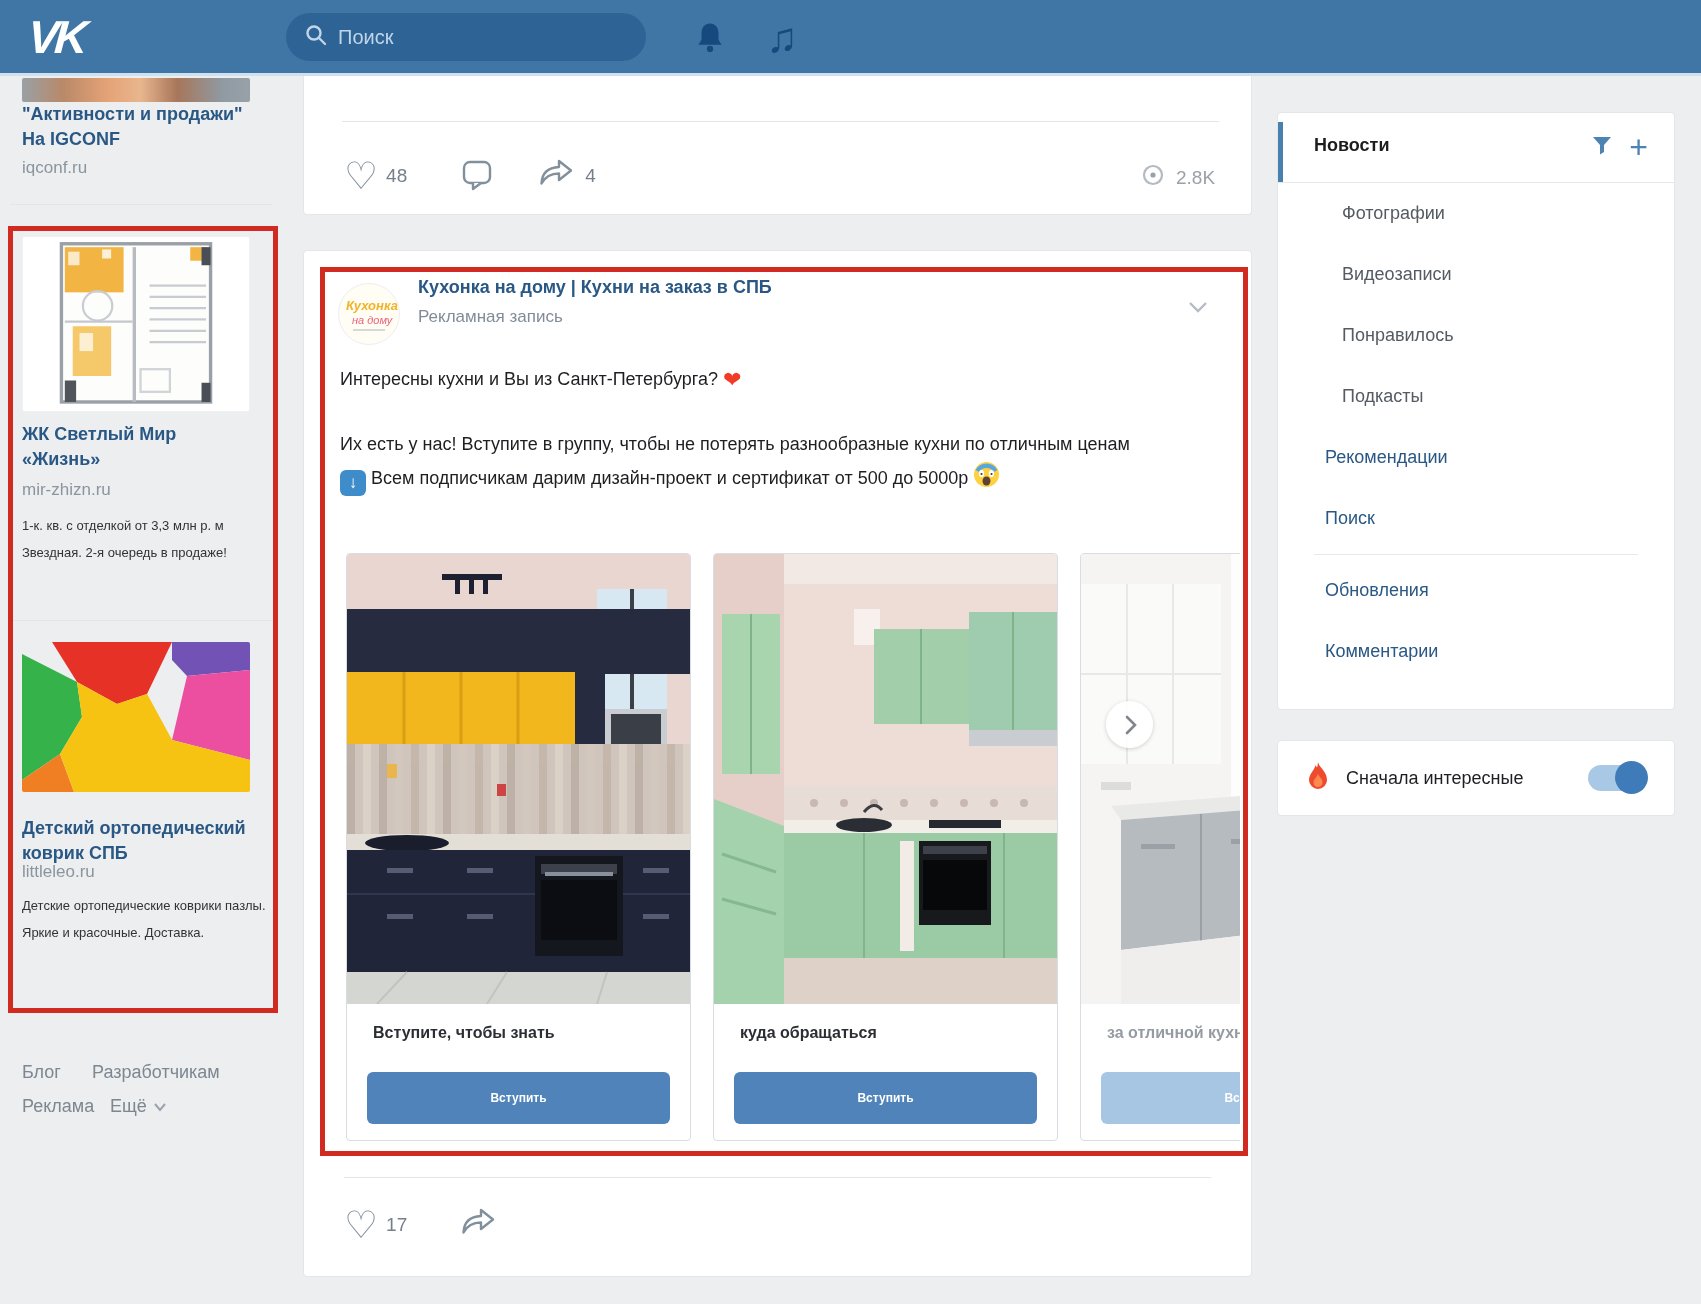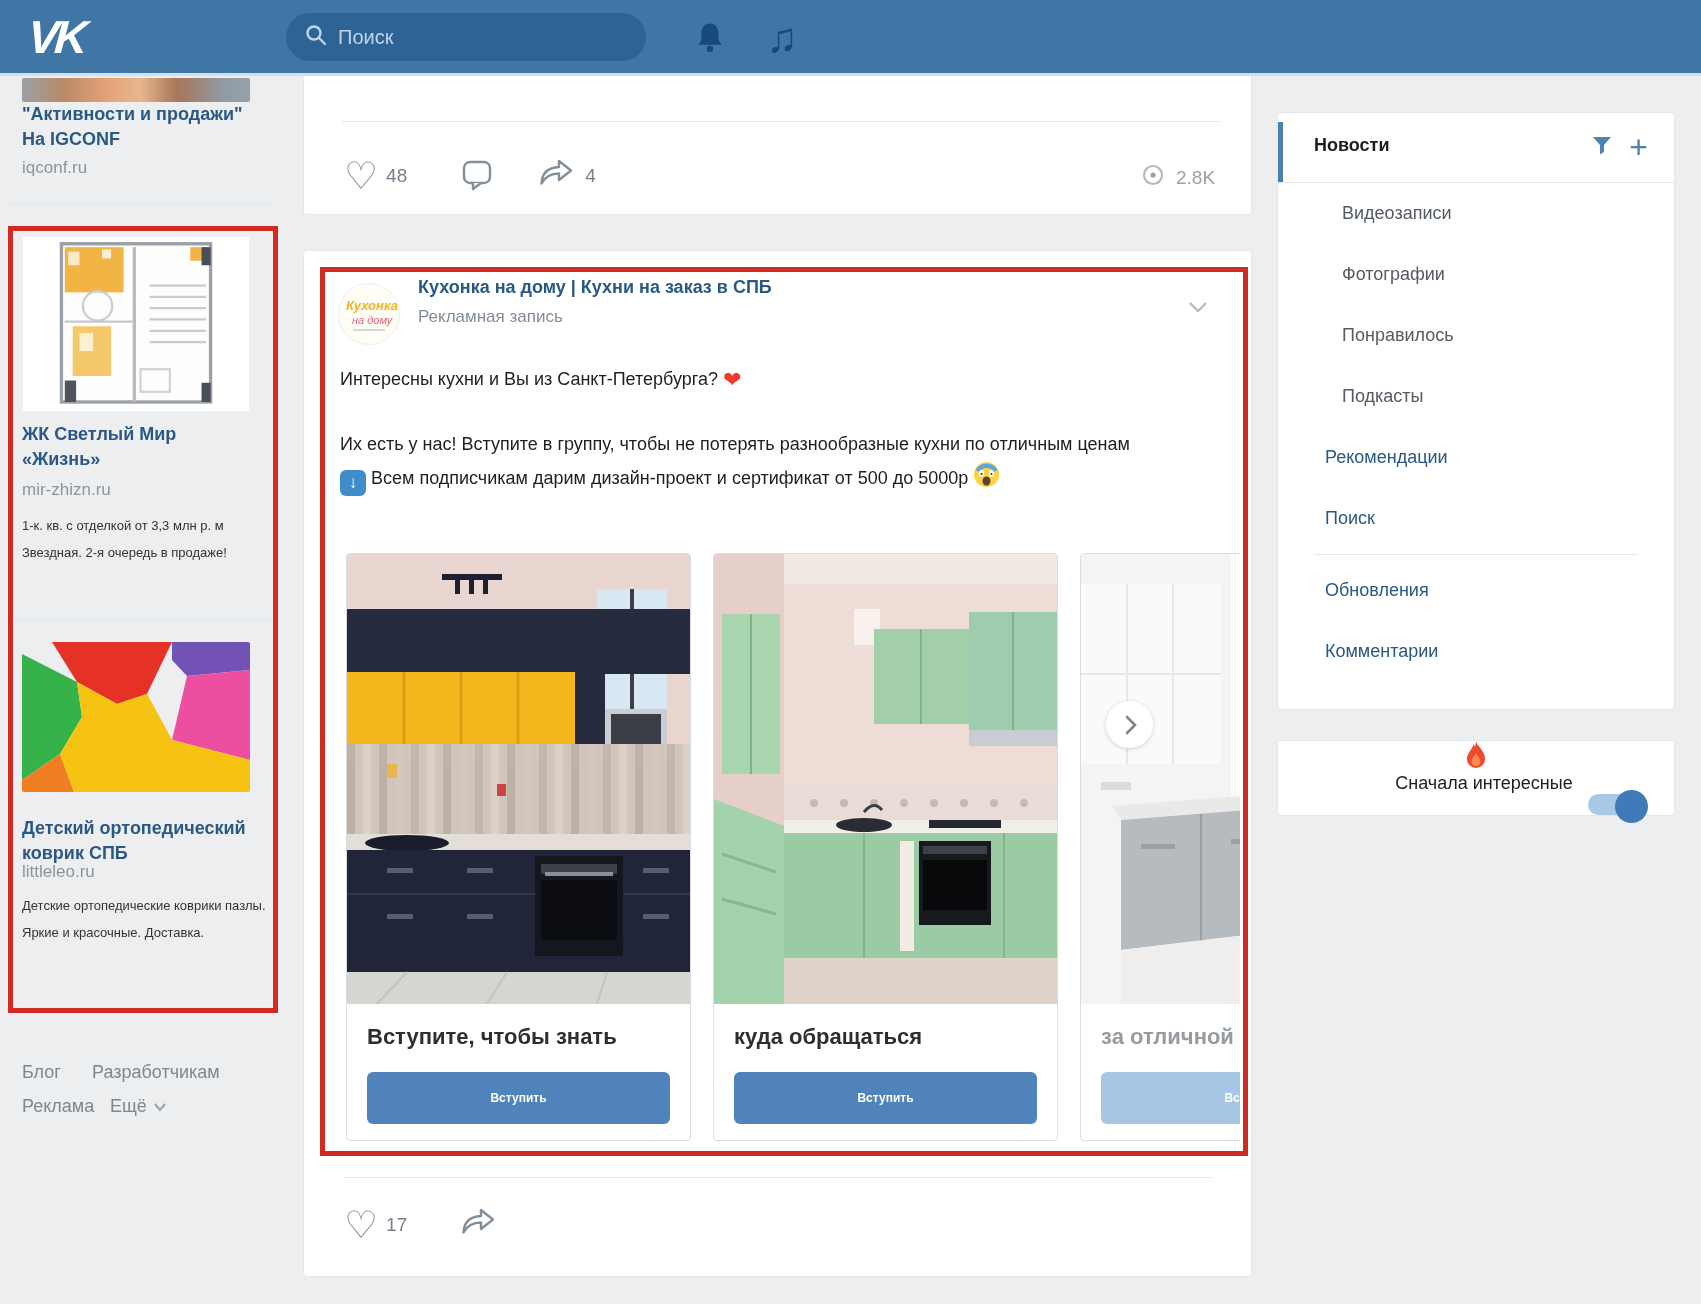--- a/index.html
+++ b/index.html
@@ -55,41 +55,41 @@
   .emj { display:inline-block; vertical-align:-4px; }
   .emj-heart { color:#ef3b27; font-size:22px; vertical-align:-2px; }
   .emj-down { width:26px; height:26px; background:#3f8ccb; border-radius:6px; color:#fff; text-align:center;
               line-height:26px; font-size:17px; font-weight:bold; }
 
   .carousel { position:absolute; left:0; top:302px; width:936px; height:596px; overflow:hidden; }
   .ctrack { position:absolute; left:42px; top:0; display:flex; gap:22px; }
   .kcard { width:345px; height:588px; background:#fff; border:1px solid #d9dde3; border-radius:4px;
            flex:0 0 auto; position:relative; overflow:hidden; }
   .kimg { display:block; width:343px; height:450px; cursor:pointer; }
-  .kcap { margin:20px 20px 0; font-size:22px; font-weight:bold; color:#2c2e33; white-space:nowrap; }
+  .kcap { margin:20px 26px 0; font-size:16px; font-weight:bold; color:#2c2e33; white-space:nowrap; }
   .kcap.dim { color:#969ba1; }
   .kbtn { position:absolute; left:20px; right:20px; bottom:16px; height:52px; border-radius:6px;
           background:#4f83ba; color:#fff; font-size:12px; font-weight:bold; text-align:center;
           line-height:52px; cursor:pointer; white-space:nowrap; }
   .kbtn.light { background:#a7c6e3; }
   .cnav { position:absolute; left:802px; top:148px; width:47px; height:47px; border-radius:50%;
           background:rgba(255,255,255,.88); box-shadow:0 1px 4px rgba(0,0,0,.18); display:flex;
           align-items:center; justify-content:center; cursor:pointer; }
 
   
   .rnav-head { position:relative; height:70px; border-bottom:1px solid #e7e8ec; }
   .rnav-accent { position:absolute; left:0; top:9px; width:5px; height:60px; background:#4a80ad; }
   .rnav-title { position:absolute; left:36px; top:22px; font-size:18px; font-weight:600; color:#1d1d1f; }
   .rnav-icons { position:absolute; right:26px; top:20px; display:flex; align-items:center; gap:16px; }
   .plus-ico { color:#4d83b3; font-size:32px; font-weight:normal; line-height:28px; cursor:pointer; }
   .rnav li { list-style:none; height:61px; line-height:61px; font-size:18px; cursor:pointer; }
   .rnav li.sub { padding-left:64px; color:#545b63; }
   .rnav li.lnk { padding-left:47px; color:#2a5885; }
   .rnav .rdiv { height:1px; background:#e7e8ec; margin:5px 36px; }
-  .toggle-card { display:flex; align-items:center; padding:0 28px;flex-direction:column; }
+  .toggle-card { display:flex; align-items:center; padding:0 28px; }
   .toggle-label { margin-left:16px; font-size:18px; color:#1f1f23; }
   .switch { margin-left:auto; position:relative; width:58px; height:26px; border-radius:13px;
             background:#a9c8e6; cursor:pointer; }
   .switch .knob { position:absolute; right:-2px; top:-4px; width:33px; height:33px; border-radius:50%;
                   background:#3f7bb8; }
 </style>
 </head>
 <body>
 
 <div class="page">
@@ -422,22 +422,22 @@
       <div class="rnav-icons">
         <span style="cursor:pointer;">
           <svg width="22" height="22" viewBox="0 0 22 22">
               <path d="M2 3 h18 l-7 8 v7 l-4 2.5 v-9.5 Z" fill="#4d83b3"></path>
             </svg>
         </span>
         <span class="plus-ico">+</span>
       </div>
     </div>
     <ul class="rnav">
+      <li class="sub">Фотографии</li>
       <li class="sub">Видеозаписи</li>
-      <li class="sub">Фотографии</li>
       <li class="sub">Понравилось</li>
       <li class="sub">Подкасты</li>
       <li class="lnk">Рекомендации</li>
       <li class="lnk">Поиск</li>
       <div class="rdiv"></div>
       <li class="lnk">Обновления</li>
       <li class="lnk">Комментарии</li>
     </ul>
   </div>
 

